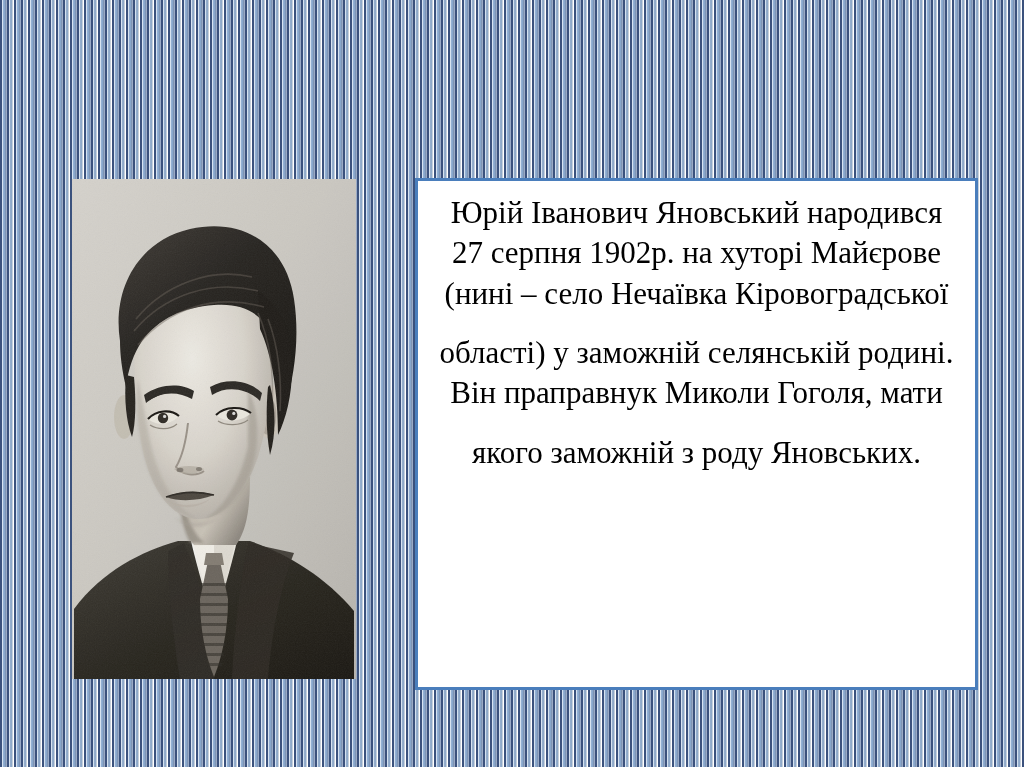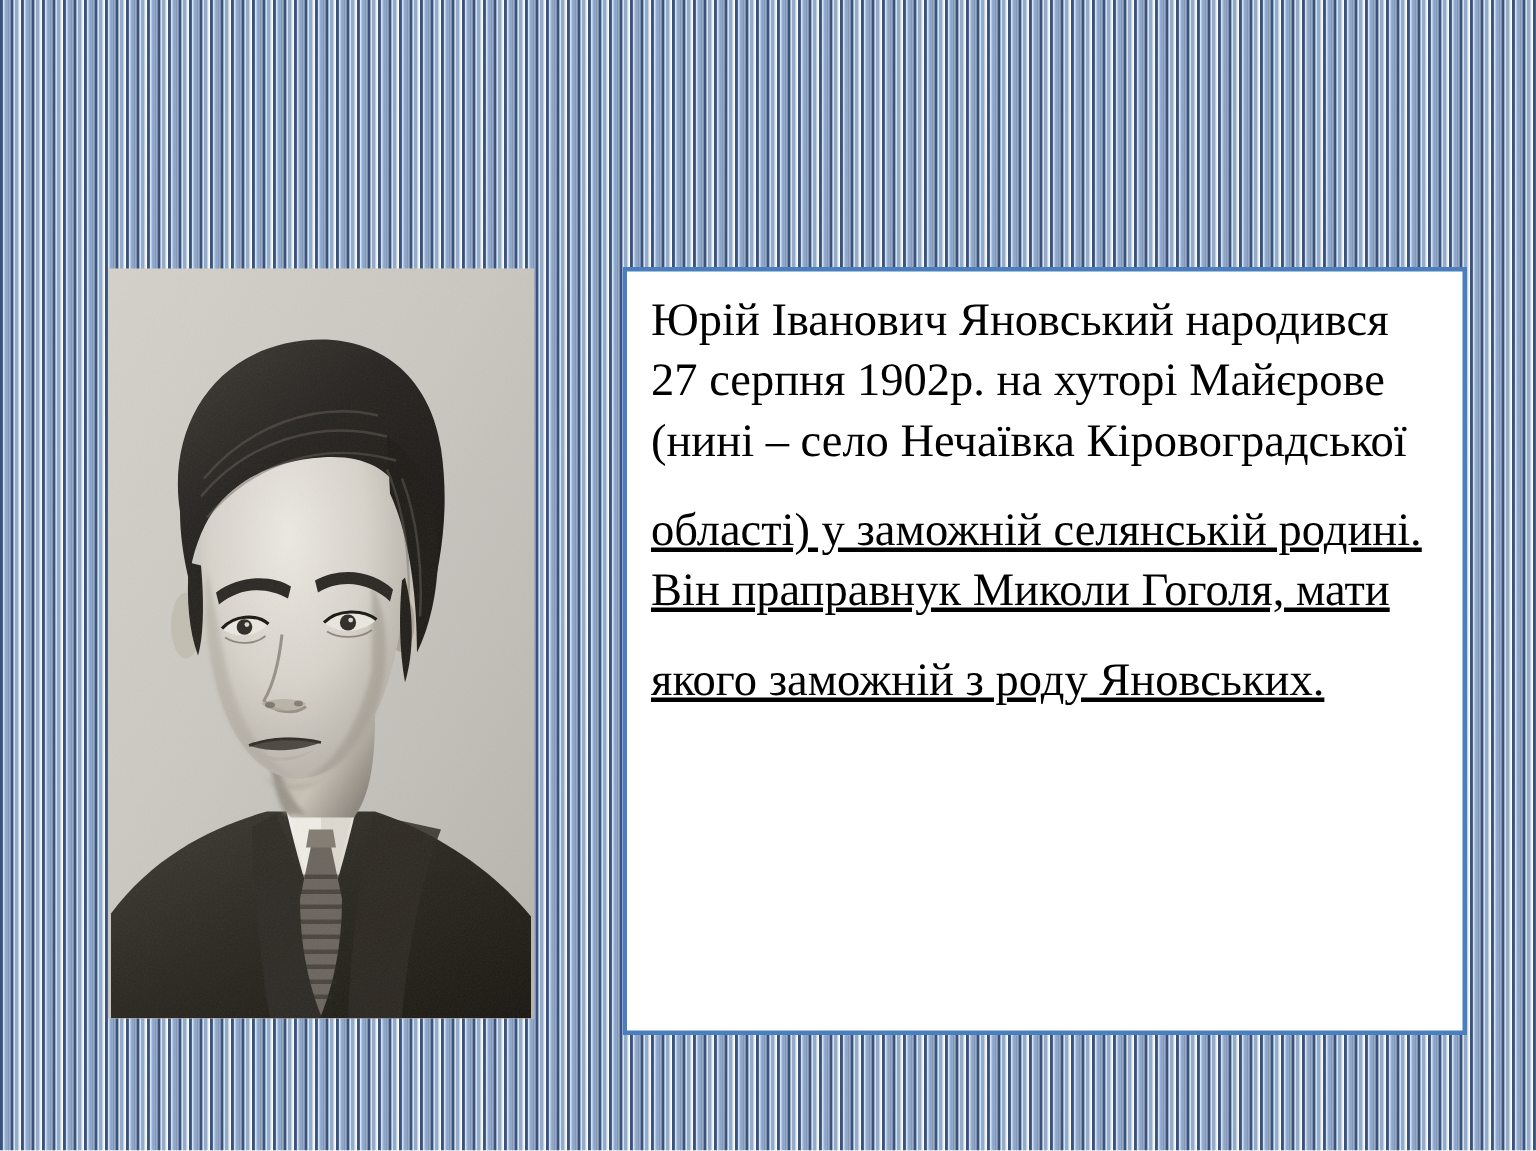--- a/index.html
+++ b/index.html
@@ -71,32 +71,31 @@
     width: 563px;
     height: 512px;
     box-sizing: border-box;
     background: #ffffff;
     border: 3px solid #4a7ebc;
     z-index: 3;
     padding: 12px 16px 10px 16px;
     display: block;
   }
   #text-body {
-    text-align: left;
+    text-align: center;
     color: #000000;
     font-size: 31px;
     line-height: 1.30;
     font-family: "Liberation Serif", "DejaVu Serif", serif;
   }
   #text-body p {
     margin: 0;
   }
   #text-body p + p {
     margin-top: 0.62em;
-    text-decoration: underline;
   }
 </style>
 </head>
 <body>
 
 <div id="slide">
 
   <div id="photo-frame">
     <svg id="portrait" viewBox="0 0 284 500" preserveAspectRatio="xMidYMid slice" role="img">
       <defs>

